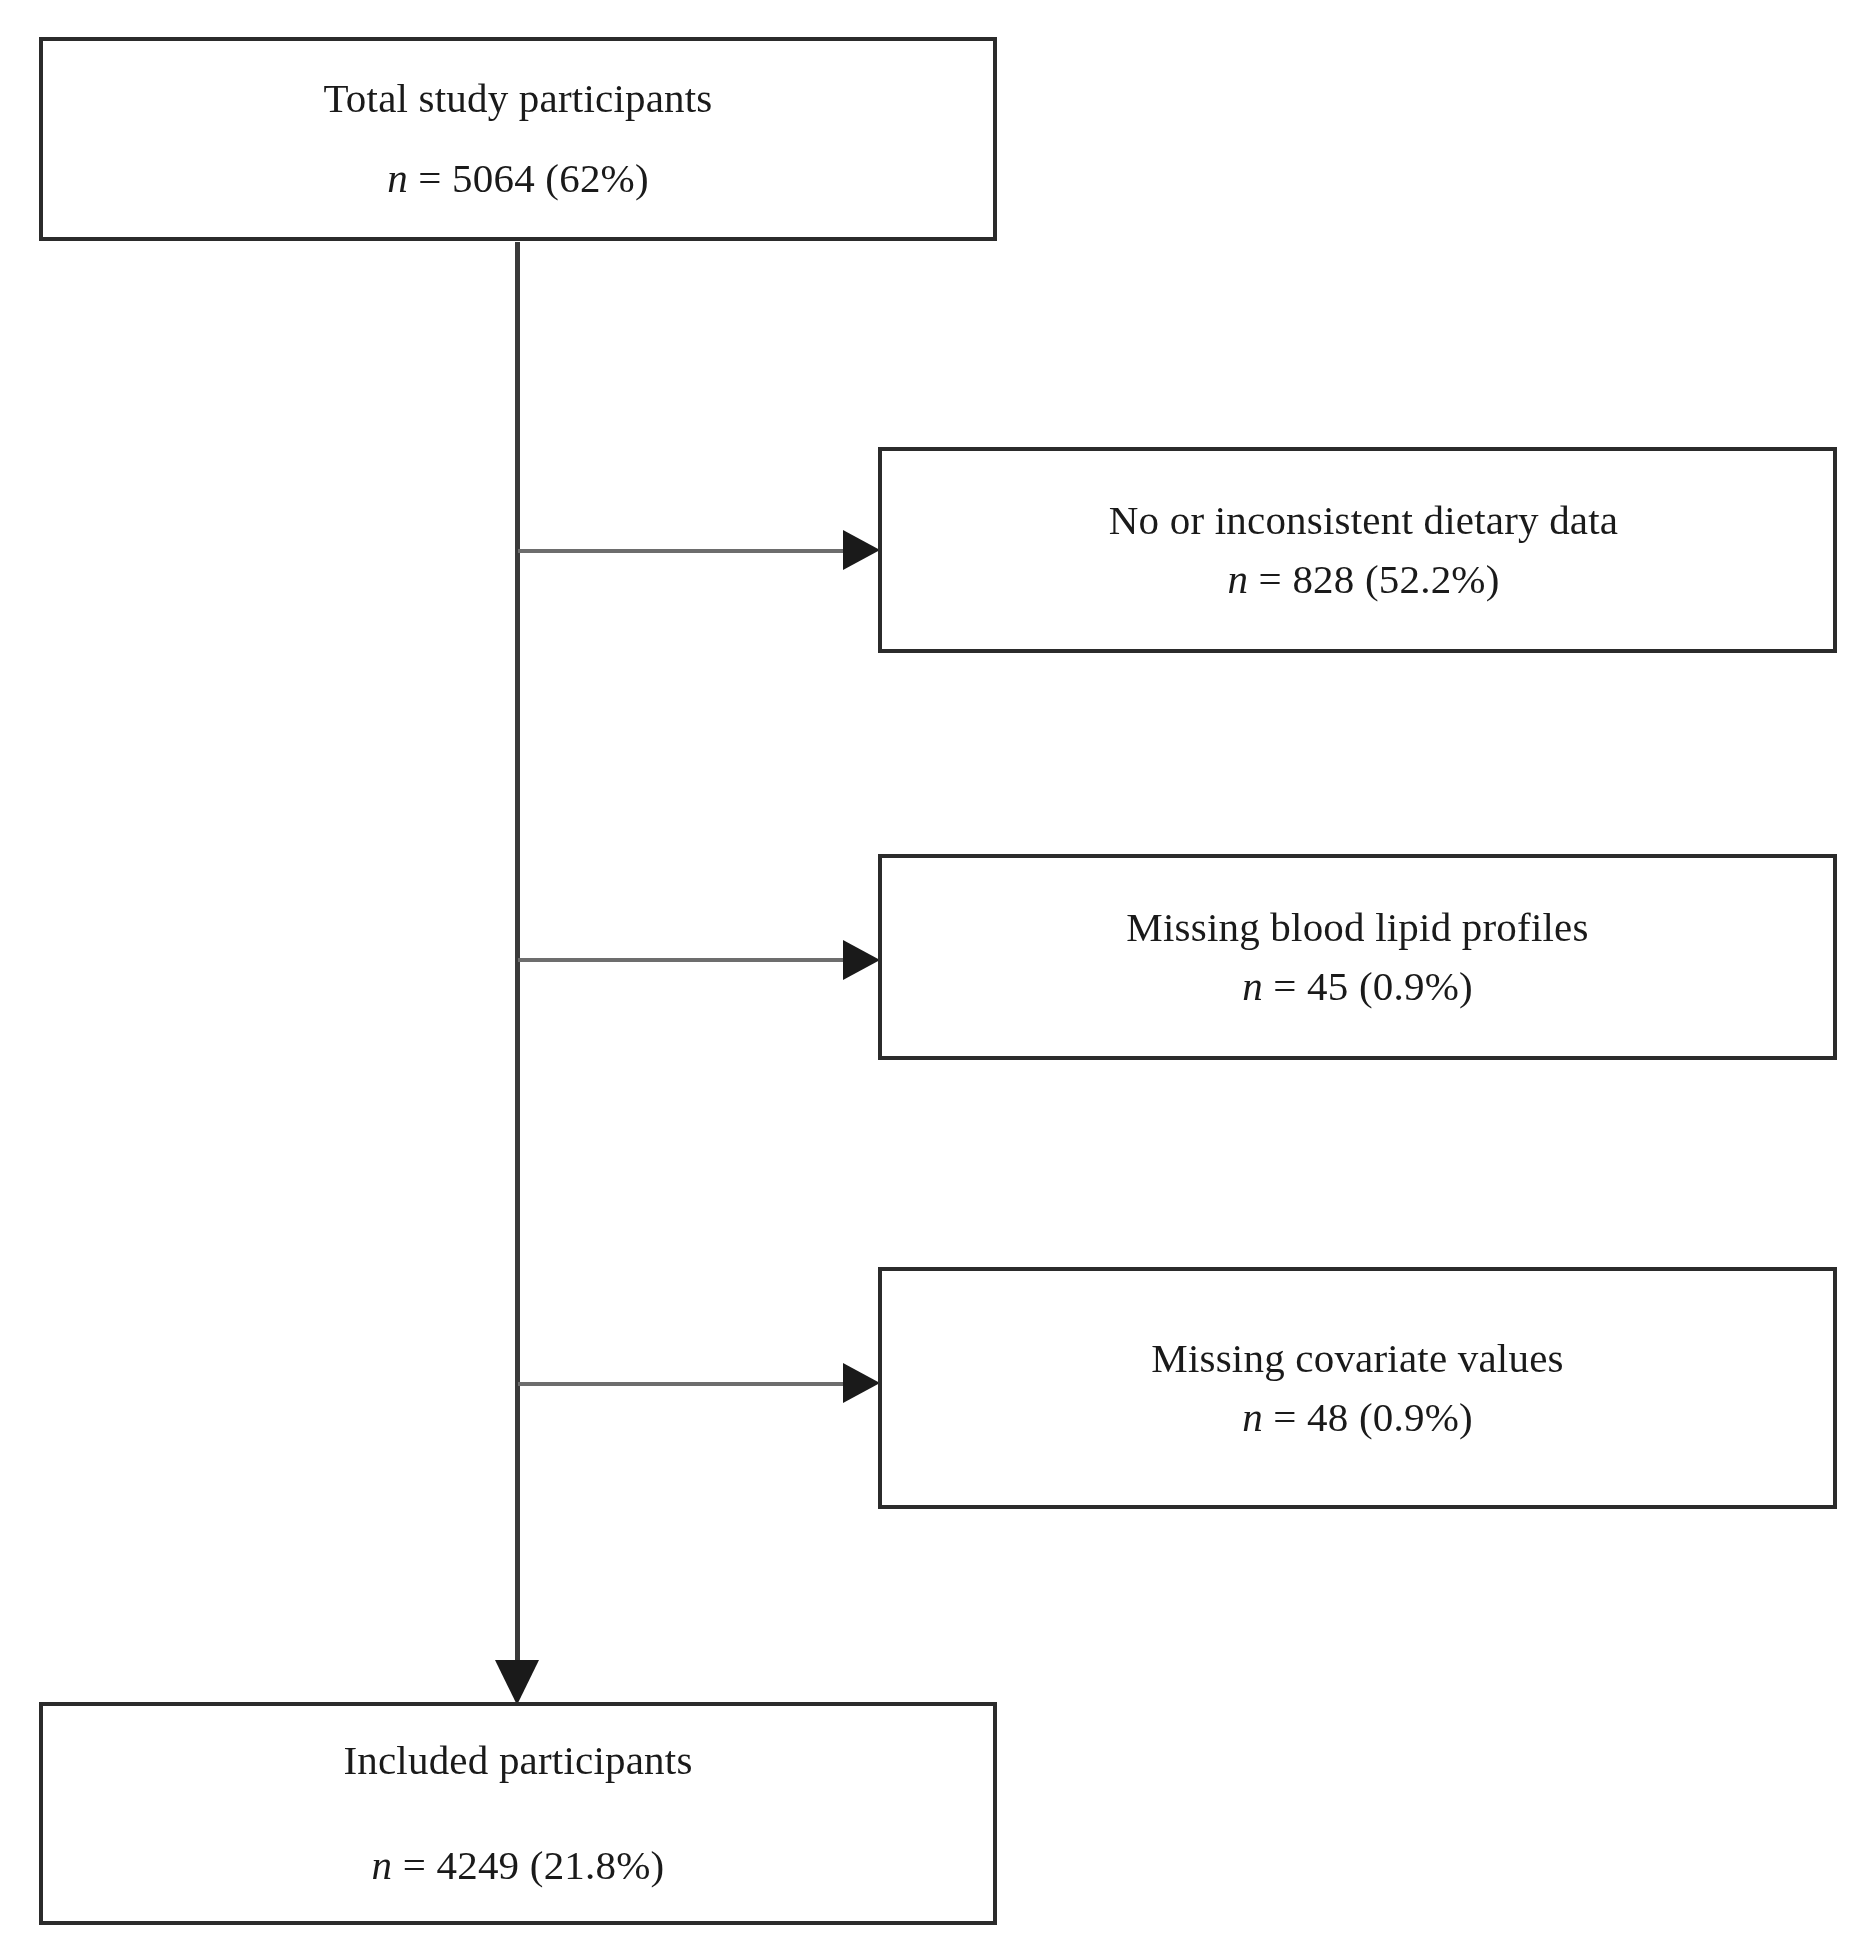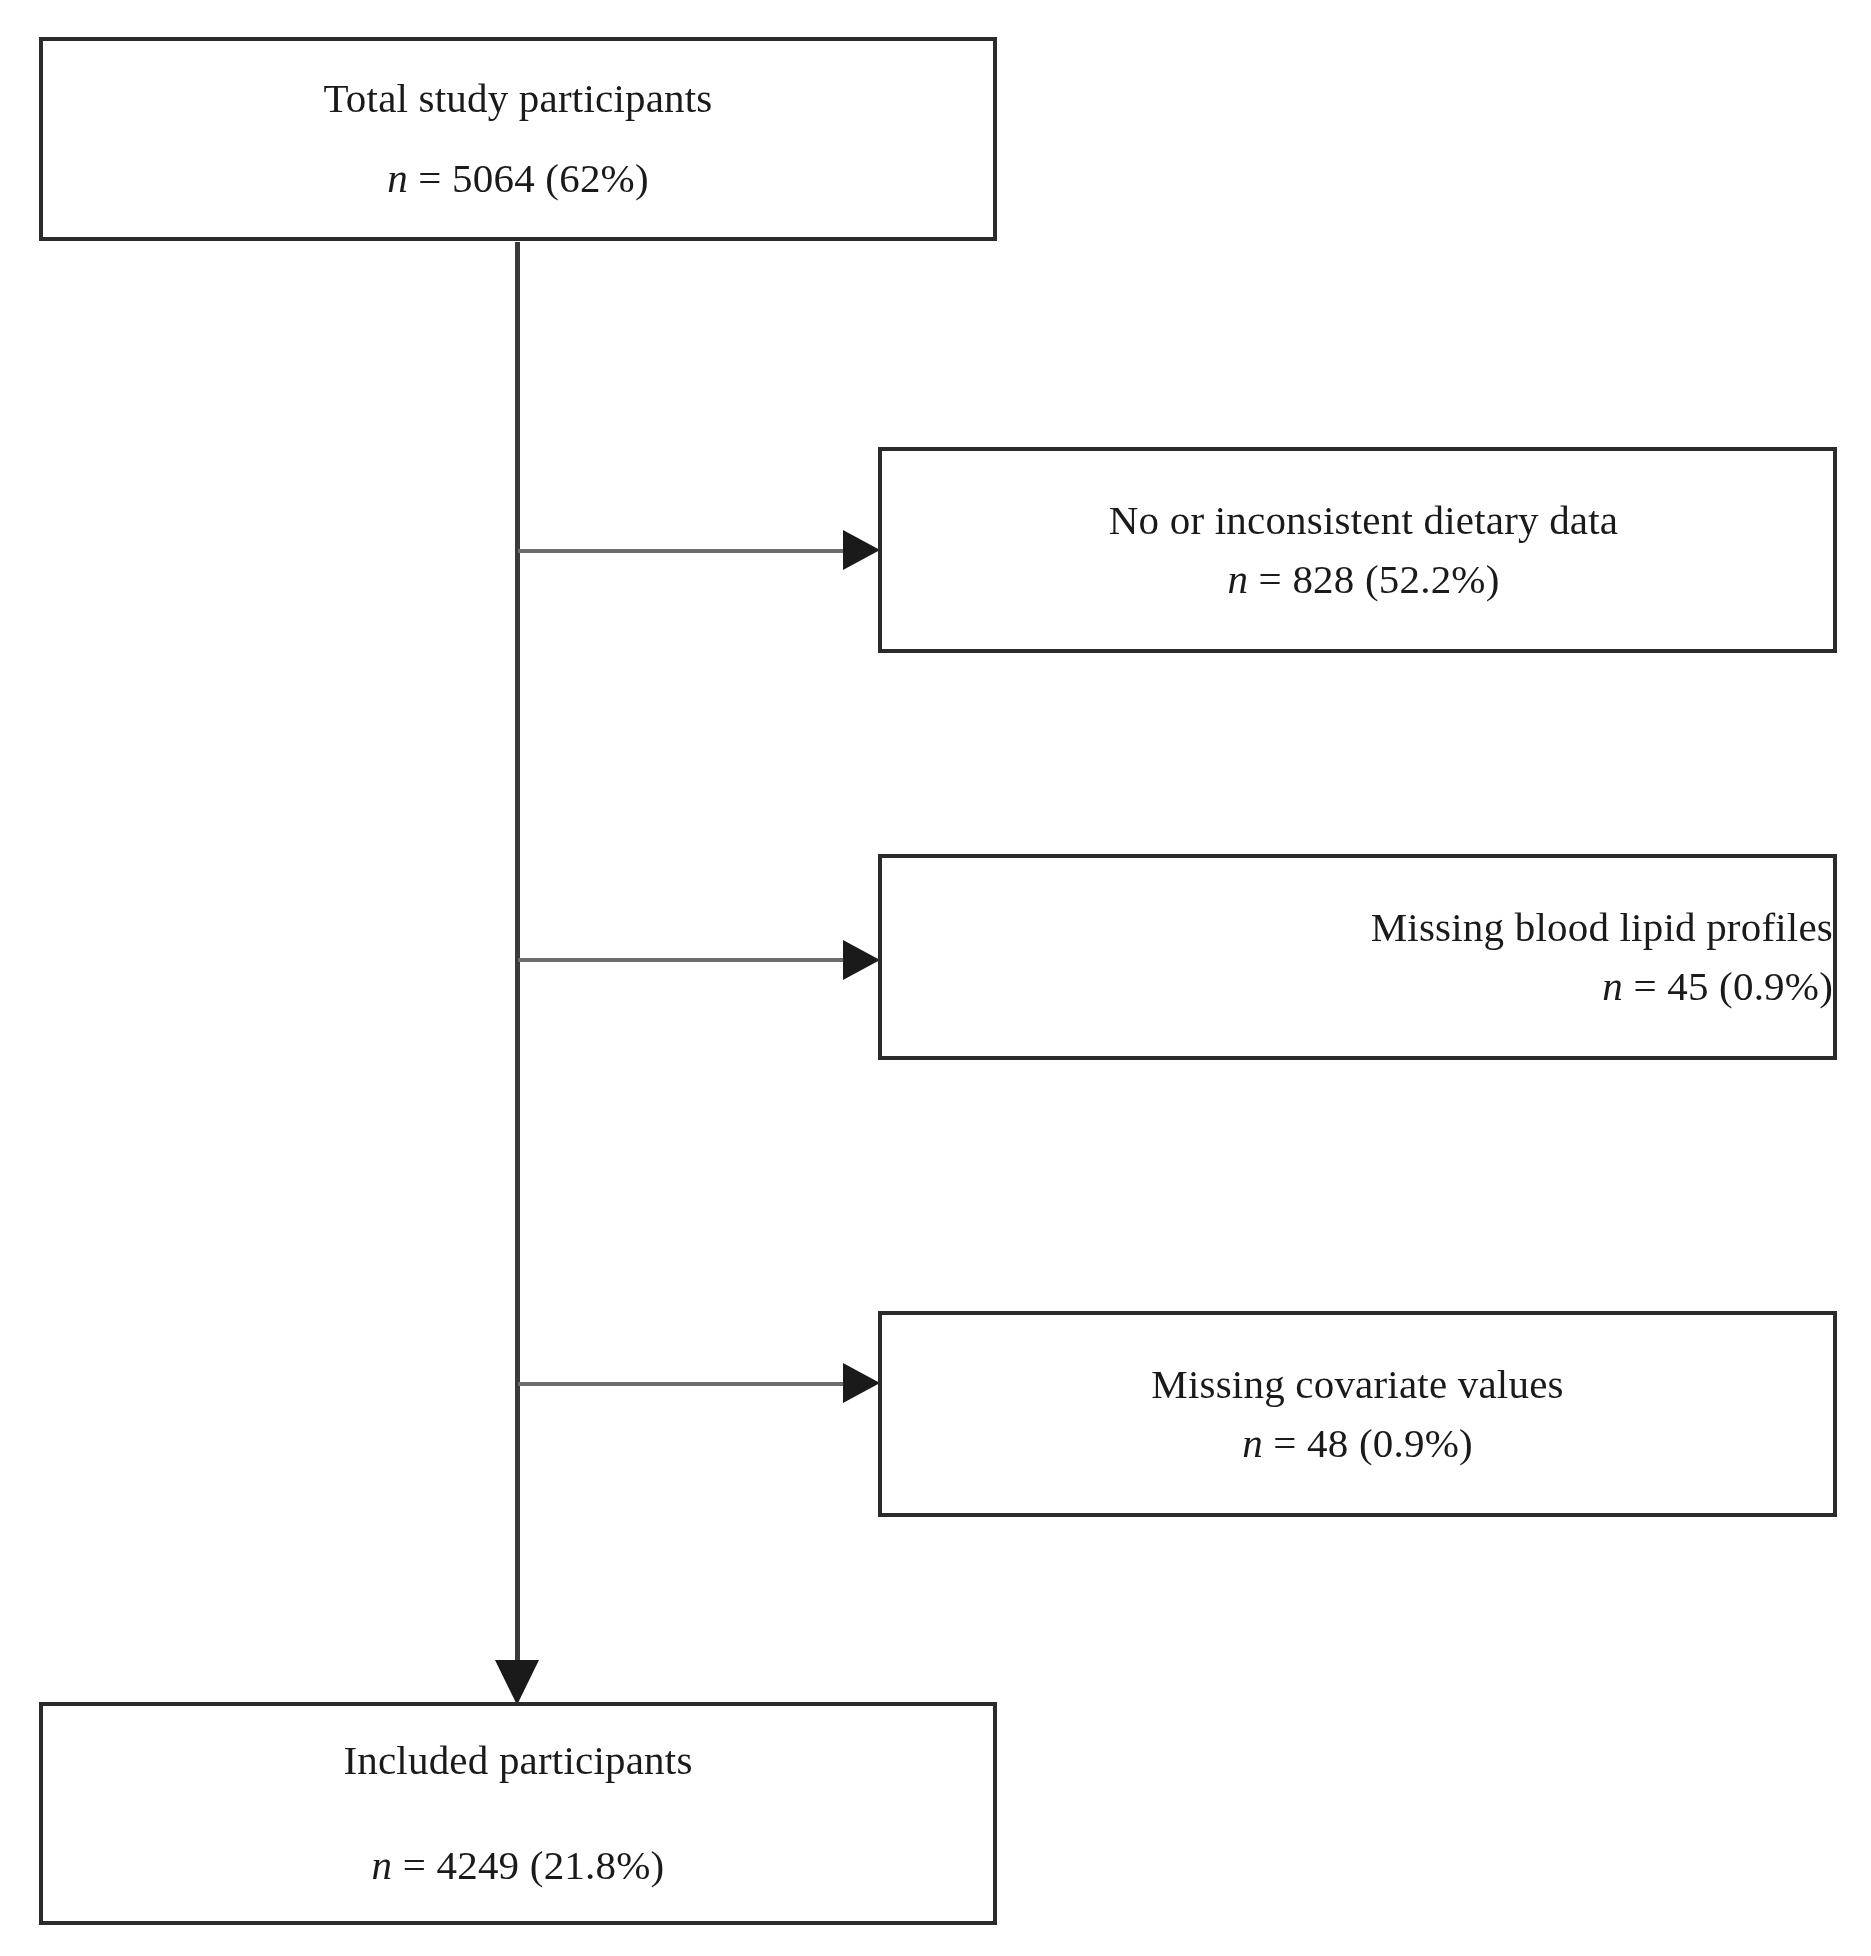--- a/index.html
+++ b/index.html
@@ -42,22 +42,22 @@
     white-space: nowrap;
     margin-top: 5.6px;
   }
   .flow-box .box-count .var-n {
     font-style: italic;
   }
 
   
   #box-total        { left: 39px;  top: 37px;   width: 958px; height: 204px; gap: 21px; }
   #box-exclusion-1  { left: 878px; top: 447px;  width: 959px; height: 206px; padding-left: 12px; }
-  #box-exclusion-2  { left: 878px; top: 854px;  width: 959px; height: 206px; align-items: flex-end; }
-  #box-exclusion-3  { left: 878px; top: 1267px; width: 959px; height: 206px; margin-top: 44px; }
+  #box-exclusion-2  { left: 878px; top: 854px;  width: 959px; height: 206px; }
+  #box-exclusion-3  { left: 878px; top: 1267px; width: 959px; height: 242px; }
   #box-included     { left: 39px;  top: 1702px; width: 958px; height: 223px; gap: 46px; }
 
   
   .trunk-line {
     position: absolute;
     left: 515px;
     top: 242px;
     width: 4.7px;
     height: 1433px;
     background: #3a3a3a;

